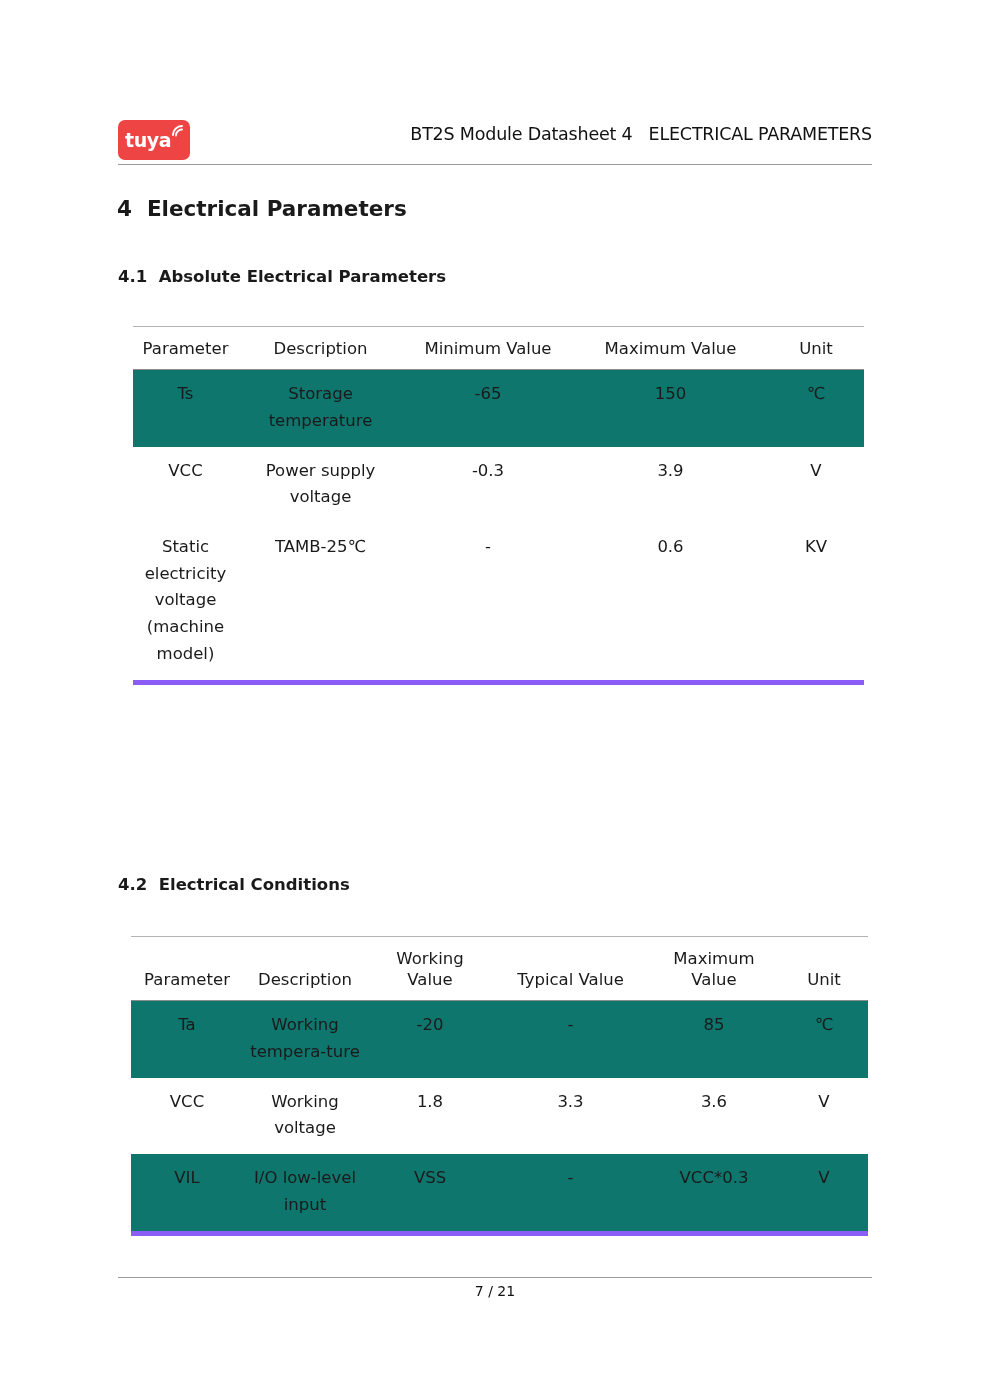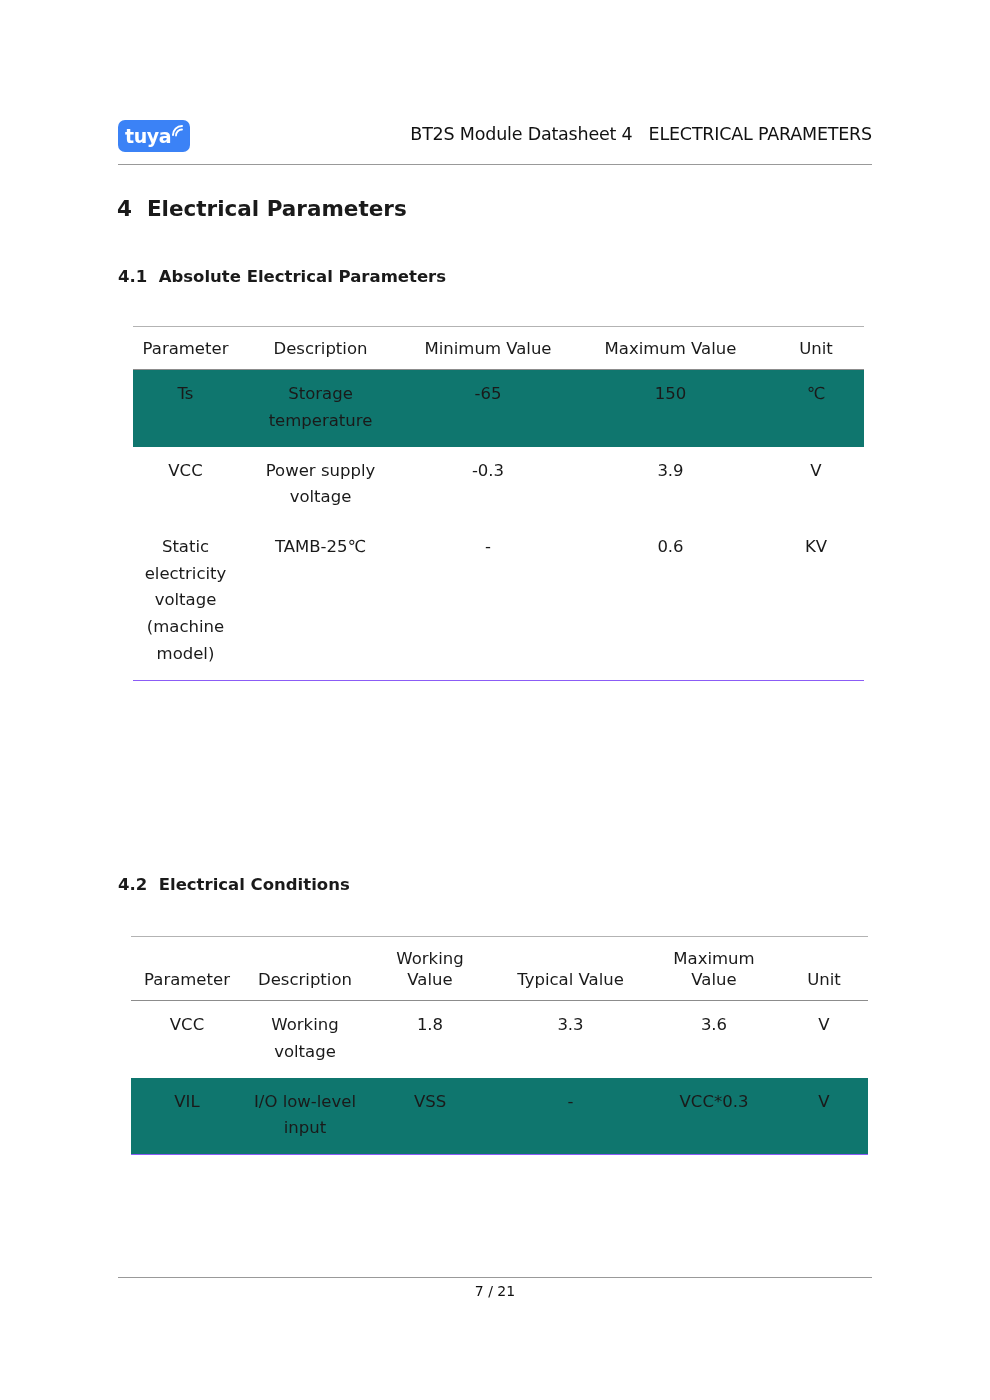--- a/index.html
+++ b/index.html
@@ -23,22 +23,22 @@
     left: 118px;
     top: 116px;
     width: 754px;
     height: 48px;
   }
   .logo {
     position: absolute;
     left: 0;
     top: 4px;
     width: 72px;
-    height: 32px;
-    background: #3b82f6;
+    height: 40px;
+    background: #ef4444;
     border-radius: 7px;
     overflow: hidden;
   }
   .logo-text {
     position: absolute;
     left: 7px;
     top: 50%;
     transform: translateY(-50%);
     font-family: "DejaVu Sans", sans-serif;
     font-size: 19px;
@@ -120,21 +120,21 @@
     border-top: 1px solid #b3b3b3;
     border-bottom: 1px solid #8c8c8c;
   }
   table.doc-table tbody td {
     text-align: center;
     vertical-align: top;
     padding: 11px 2px 12px 2px;
     line-height: 1.62;
   }
   table.doc-table tbody tr.shaded td { background: #0f766e; }
-  table.doc-table tbody tr:last-child { border-bottom: 1px solid #8b5cf6; }
+  table.doc-table tbody tr:last-child { border-bottom: 5px solid #8b5cf6; }
   td.tamb { text-align: left; padding-left: 4px; }
 
   
   #table1 col.c0 { width: 105px; }
   #table1 col.c1 { width: 165px; }
   #table1 col.c2 { width: 170px; }
   #table1 col.c3 { width: 195px; }
   #table1 col.c4 { width: 96px; }
 
   
@@ -251,20 +251,28 @@
         </th>
         <th>Typical Value</th>
         <th>
           <span class="cellwrap">Maximum</span>
           <span class="cellwrap">Value</span>
         </th>
         <th>Unit</th>
       </tr>
     </thead>
     <tbody>
+      <tr class="shaded">
+        <td>Ta</td>
+        <td>Working tempera-​ture</td>
+        <td>-20</td>
+        <td>-</td>
+        <td>85</td>
+        <td>℃</td>
+      </tr>
       <tr>
         <td>VCC</td>
         <td>Working voltage</td>
         <td>1.8</td>
         <td>3.3</td>
         <td>3.6</td>
         <td>V</td>
       </tr>
       <tr class="shaded">
         <td>VIL</td>

